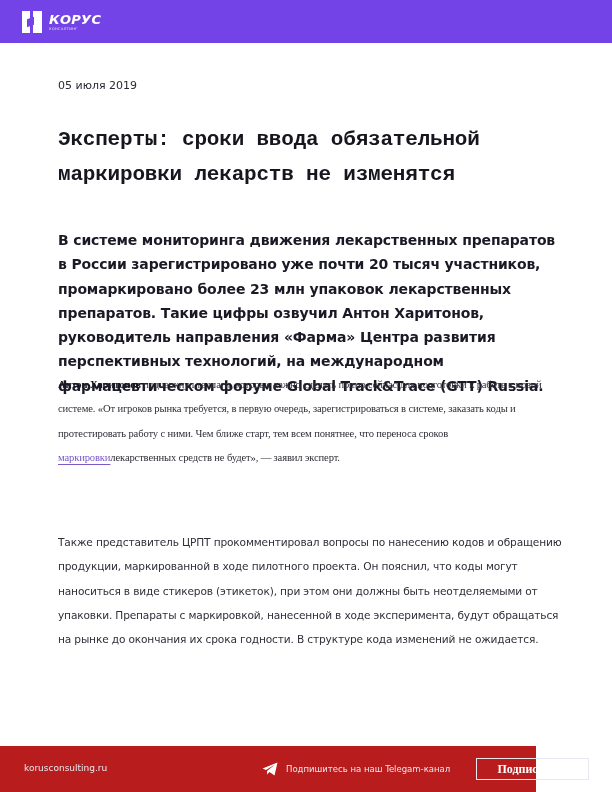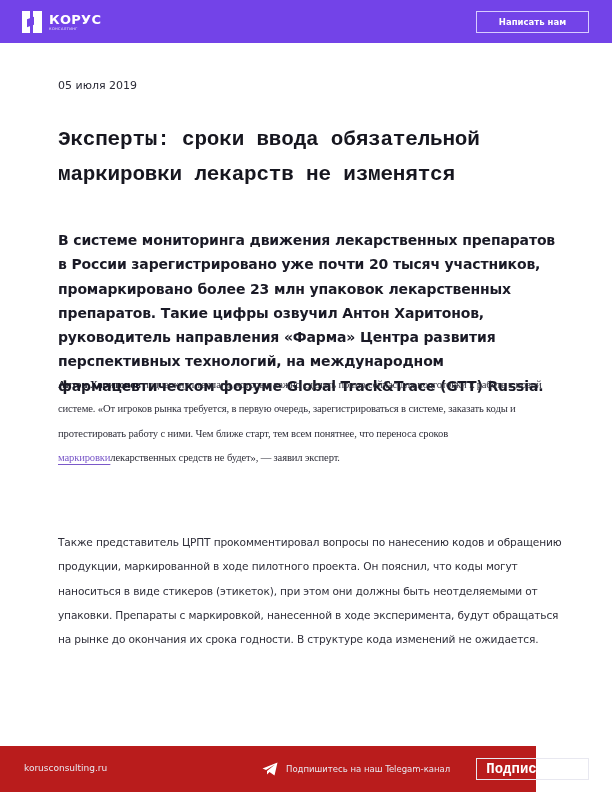--- a/index.html
+++ b/index.html
@@ -9,21 +9,21 @@
     .header {
       position: absolute; left: 0; top: 0; width: 612px; height: 43px;
       background: #7343e8;
     }
     .logo { position: absolute; left: 22px; top: 11px; height: 22px; display: flex; align-items: center; }
     .logo-mark { width: 20px; height: 22px; position: relative; }
     .logo-mark .l { position: absolute; left: 0; top: 0; width: 8px; height: 22px; background: #fff; }
     .logo-mark .r { position: absolute; left: 11px; top: 0; width: 9px; height: 22px; background: #fff; }
     .logo-mark .notch { position: absolute; left: 5px; top: 7px; width: 7px; height: 8px; background: #7343e8; transform: skewY(-20deg); }
     .logo-text { margin-left: 7px; display: flex; flex-direction: column; justify-content: center; }
-    .logo-name { color: #fff; font-family: "DejaVu Sans", sans-serif; font-weight: bold; font-size: 13px; letter-spacing: 0.3px; line-height: 13px; }
+    .logo-name { color: #fff; font-family: "DejaVu Sans", sans-serif; font-weight: bold; font-size: 13px; letter-spacing: 0.3px; line-height: 13px; font-style: italic; }
     .logo-sub { color: #fff; font-size: 3.5px; letter-spacing: 0.4px; line-height: 5px; opacity: 0.85; margin-top: 1px; }
 
     .header-btn {
       position: absolute; left: 476px; top: 11px; width: 113px; height: 22px;
       border: 1.5px solid #d8ccff; color: #fff; background: transparent;
       font-size: 8.5px; font-weight: bold; display: flex; align-items: center; justify-content: center;
       font-family: "DejaVu Sans", sans-serif;
     }
 
     .date { position: absolute; left: 58px; top: 79px; font-size: 11px; color: #2a2a36; }
@@ -54,40 +54,39 @@
     .footer {
       position: absolute; left: 0; top: 746px; width: 536px; height: 46px;
       background: #b91c1c;
     }
     .footer-site { position: absolute; left: 24px; top: 17px; font-size: 9px; color: #e8e8f0; }
     .tg-icon { position: absolute; left: 262px; top: 16px; width: 16px; height: 14px; }
     .footer-cta { position: absolute; left: 286px; top: 18px; font-size: 8.5px; color: #e8e8f0; }
     .footer-btn {
       position: absolute; left: 476px; top: 12px; width: 113px; height: 22px;
       border: 1.5px solid #e8e8f0; color: #fff; background: transparent;
-      font-size: 14px; font-weight: bold; display: flex; align-items: center; justify-content: center;
-      font-family: Liberation Mono, monospace;
+      font-size: 12px; font-weight: bold; display: flex; align-items: center; justify-content: center;
+      font-family: Liberation Serif, serif;
     }
   </style>
 </head>
 <body>
 
 <div class="header">
   <div class="logo">
     <div class="logo-mark">
       <div class="l"></div>
         <div class="r"></div>
         <div class="notch"></div>
     </div>
     <div class="logo-text">
       <span class="logo-name">КОРУС</span>
       <span class="logo-sub">КОНСАЛТИНГ</span>
     </div>
   </div>
-  <div class="header-btn">Написать нам</div>
 </div>
 
 <div class="date">05 июля 2019</div>
 
 <h1 class="title">Эксперты: сроки ввода обязательной маркировки лекарств не изменятся</h1>
 
 <p class="lead">В системе мониторинга движения лекарственных препаратов в России зарегистрировано уже почти 20 тысяч участников, промаркировано более 23 млн упаковок лекарственных препаратов. Такие цифры озвучил Антон Харитонов, руководитель направления «Фарма» Центра развития перспективных технологий, на международном фармацевтическом форуме Global Track&amp;Trace (GTT) Russia.</p>
 
 <p class="para para1"><b>Антон Харитонов</b><span> подчеркнул те шаги, которые важно сделать прямо сейчас для подготовки к работе в новой системе. «От игроков рынка требуется, в первую очередь, зарегистрироваться в системе, заказать коды и протестировать работу с ними. Чем ближе старт, тем всем понятнее, что переноса сроков </span><a class="link">маркировки</a><span>лекарственных средств не будет», — заявил эксперт.</span></p>
 

